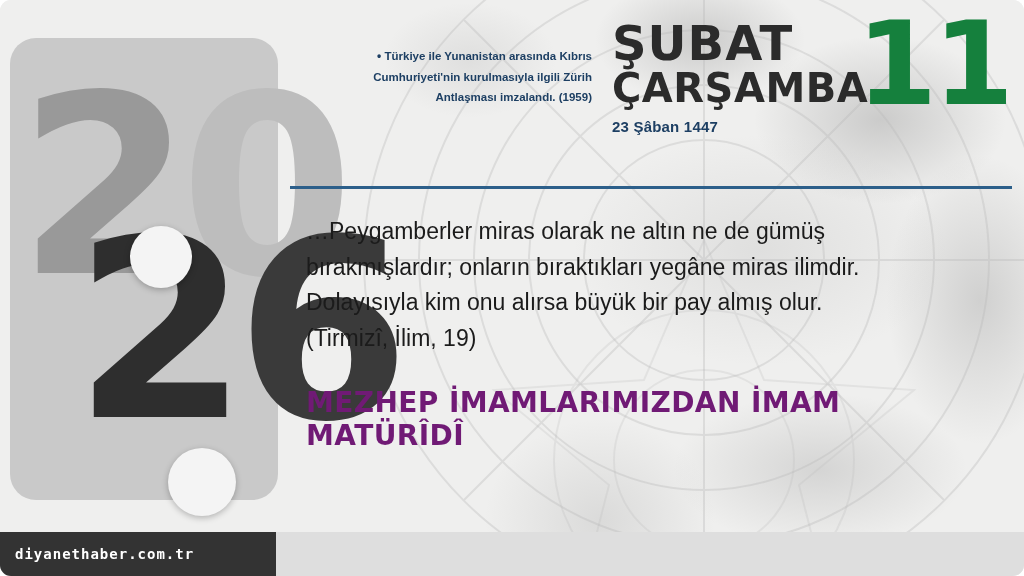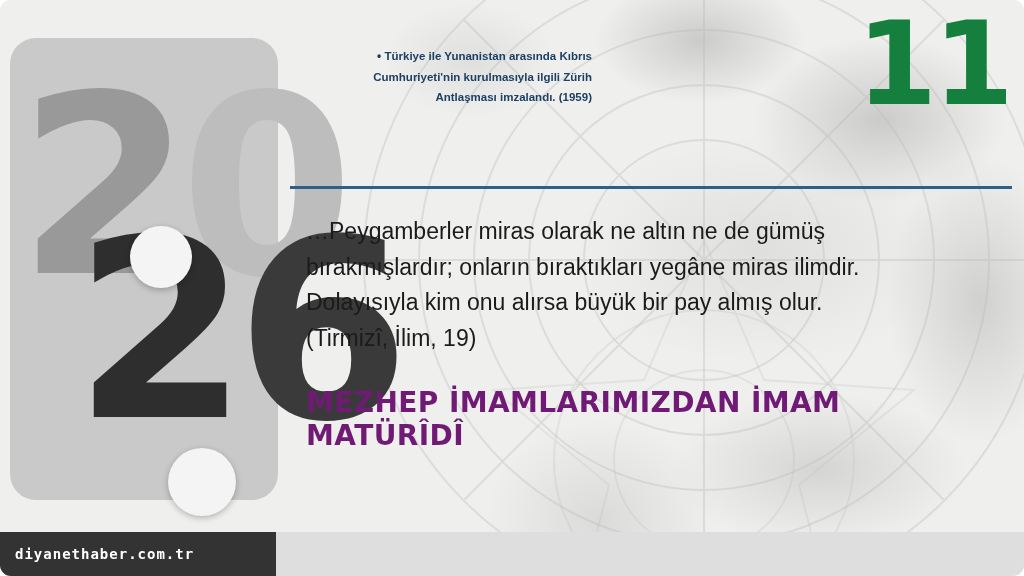--- a/index.html
+++ b/index.html
@@ -252,20 +252,25 @@
     <div class="year-text" style="top: 110px; left: 56px;"><span class="d2b">2</span><span class="d6">6</span></div>
     <div class="dot dot-top"></div>
     <div class="dot dot-bottom"></div>
   </div>
 
   <div class="event-note">
     <span class="bullet">•</span>
     <span>Türkiye ile Yunanistan arasında Kıbrıs Cumhuriyeti'nin kurulmasıyla ilgili Zürih Antlaşması imzalandı. (1959)</span>
   </div>
 
+  <div class="month-block">
+    <div class="month">ŞUBAT</div>
+    <div class="weekday">ÇARŞAMBA</div>
+    <div class="hijri">23 Şâban 1447</div>
+  </div>
 
   <div class="day-number">11</div>
 
   <div class="divider"></div>
 
   <div class="quote">
     <span>…Peygamberler miras olarak ne altın ne de gümüş bırakmışlardır; onların bıraktıkları yegâne miras ilimdir. Dolayısıyla kim onu alırsa büyük bir pay almış olur.</span>
     <span class="source">(Tirmizî, İlim, 19)</span>
   </div>
 

